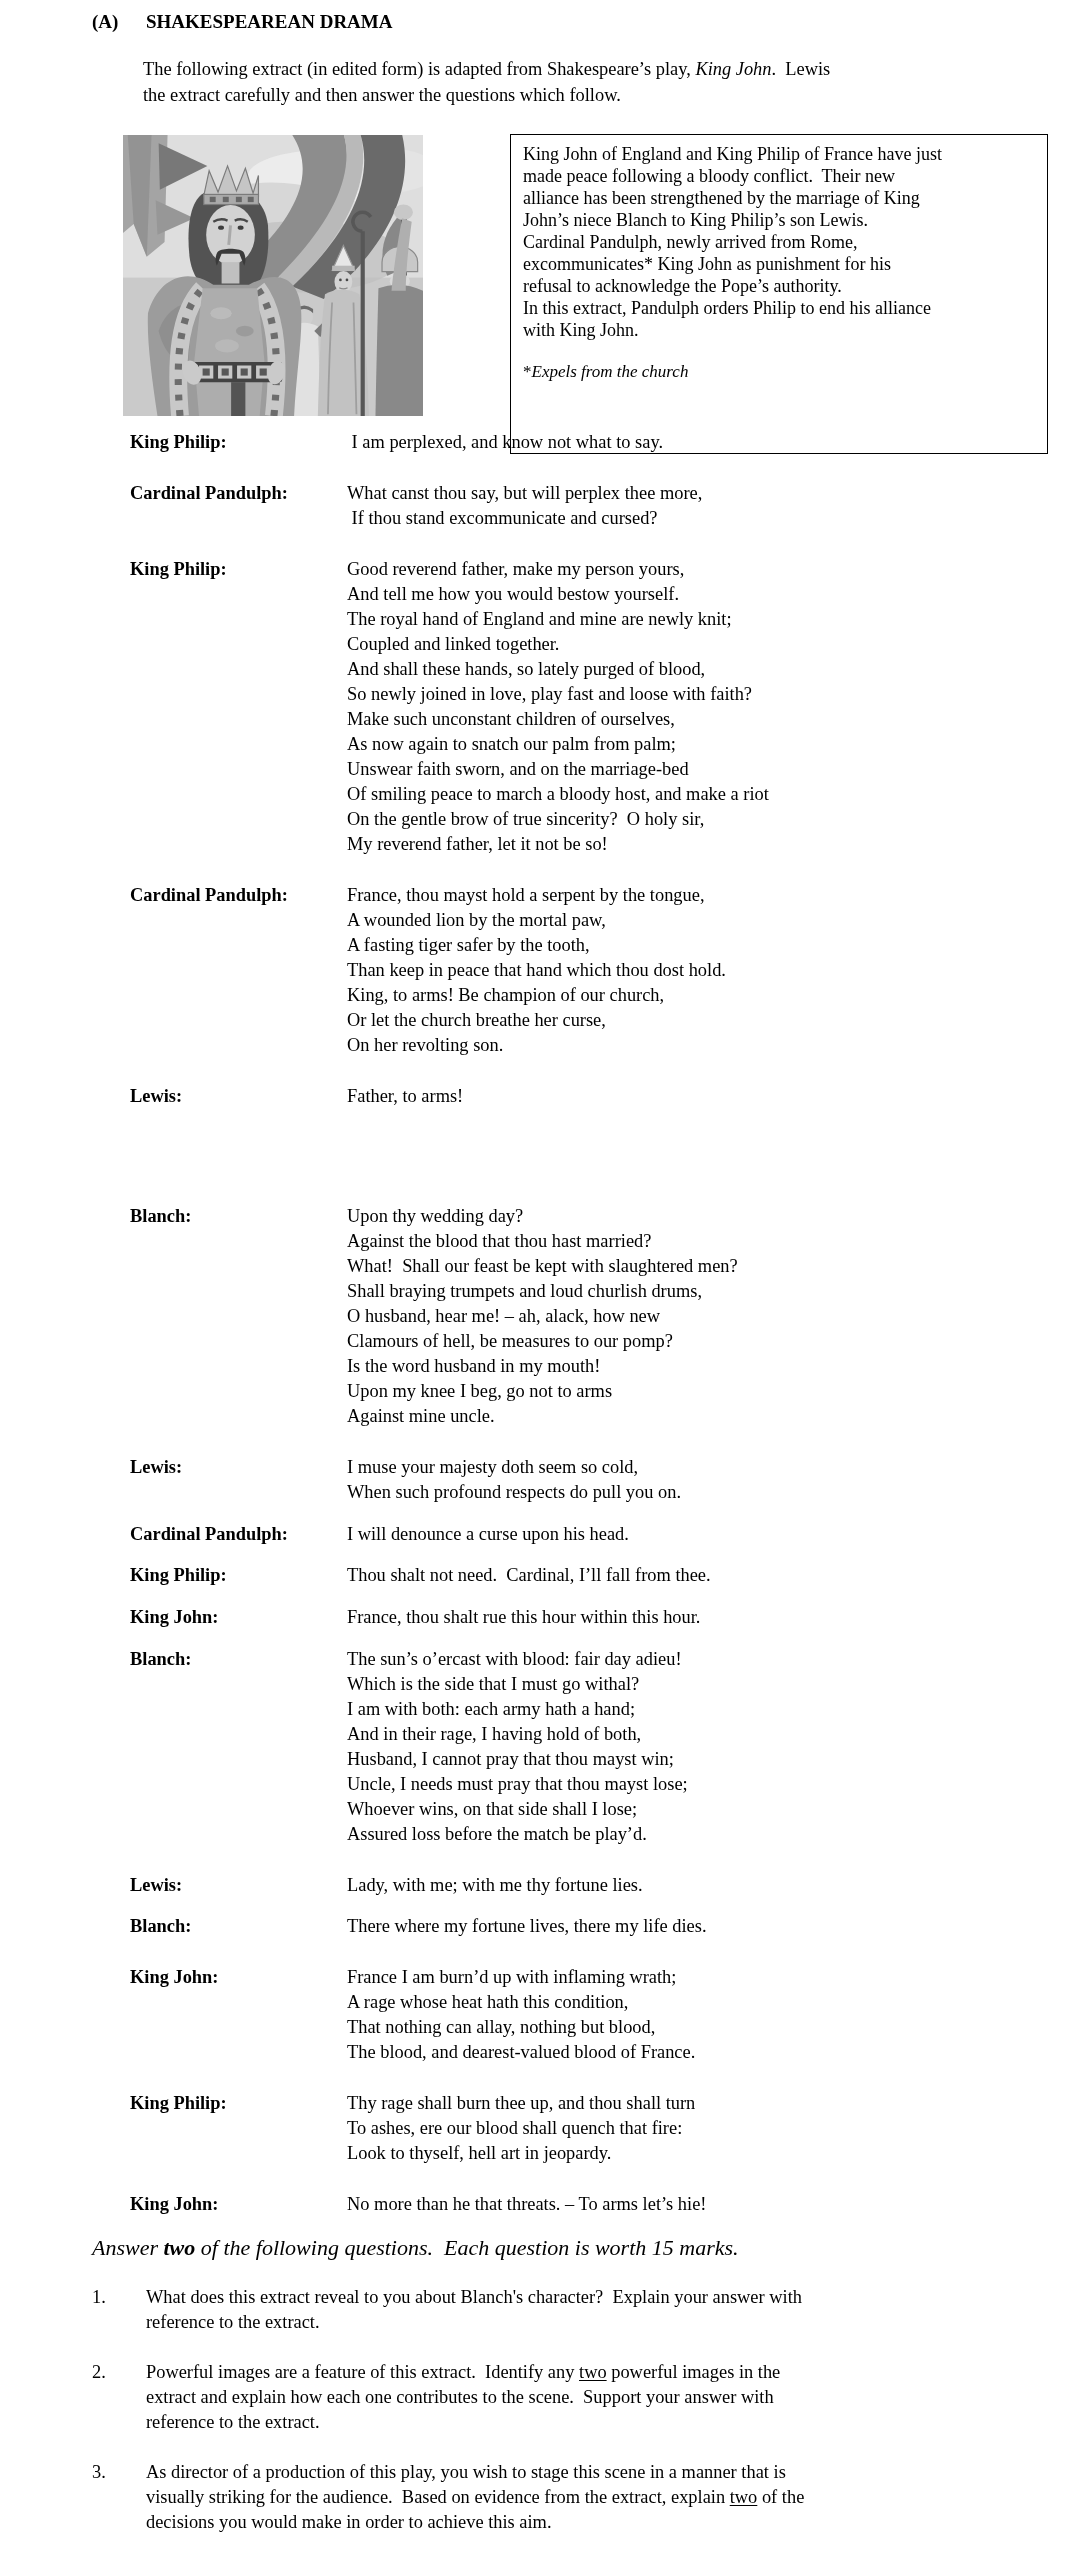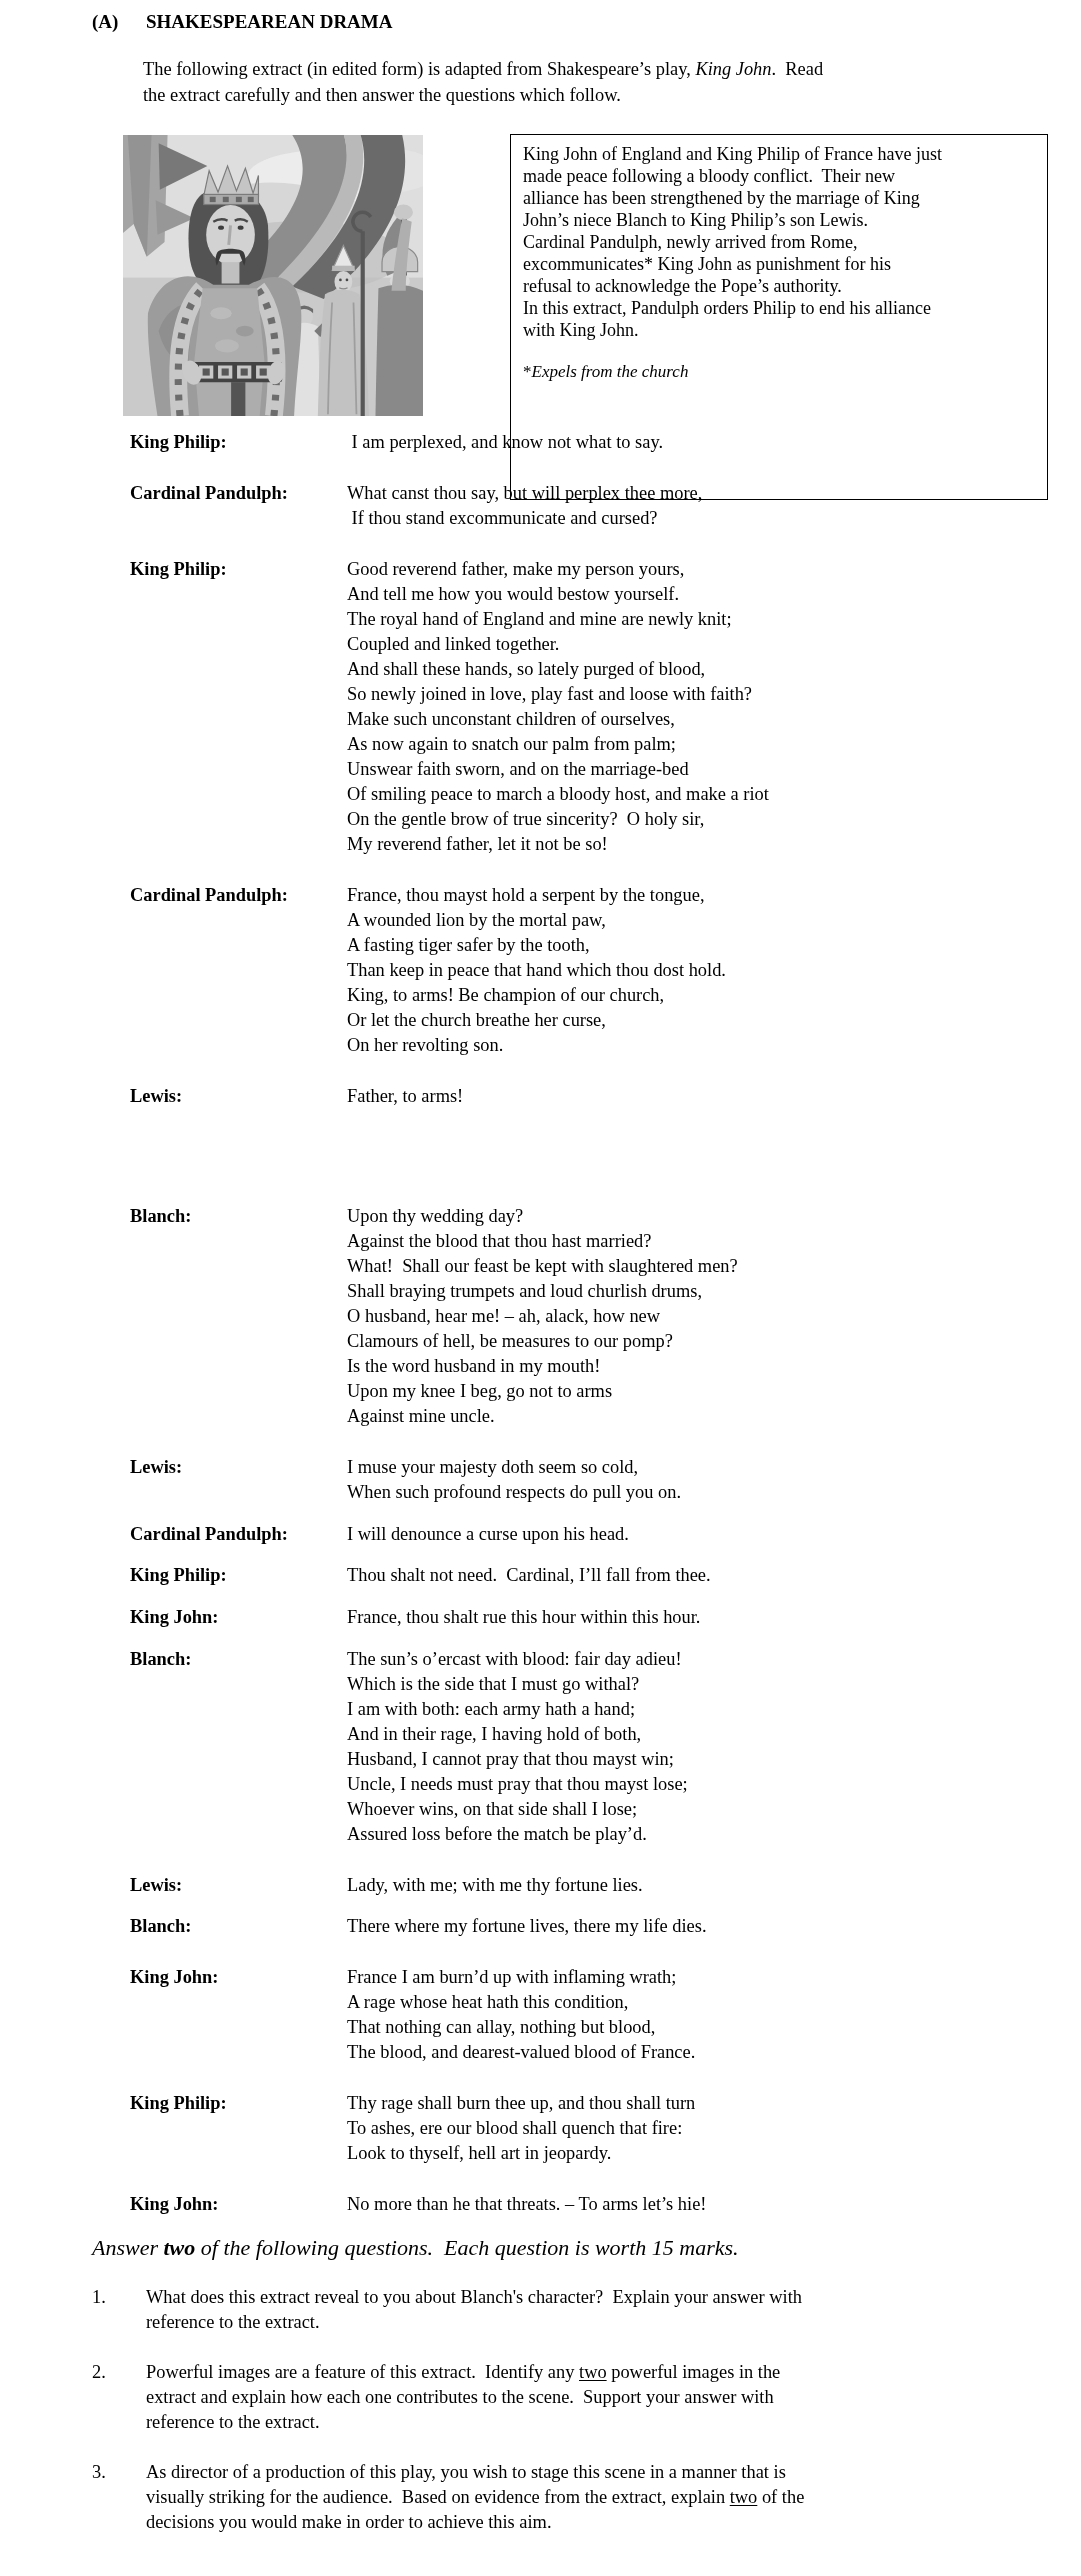--- a/index.html
+++ b/index.html
@@ -9,21 +9,21 @@
   }
   .b{font-weight:bold;}
   .i{font-style:italic;}
   .u{text-decoration:underline;text-underline-offset:2.4px;}
   .header{position:absolute;left:92px;top:10.7px;display:flex;font-weight:bold;font-size:19px;}
   .hlabel{width:54px;flex:none;}
   .intro{position:absolute;left:143px;top:56px;width:827px;font-size:18.4px;line-height:26px;}
   .intro-line{white-space:pre-wrap;}
   .illustration{position:absolute;left:123px;top:135px;width:300px;height:281px;}
   .context-box{
-    position:absolute;left:510px;top:134px;width:538px;height:366px;
+    position:absolute;left:510px;top:134px;width:538px;height:320px;
     border:1.8px solid #000;box-sizing:border-box;padding:7.7px 12px;
     font-size:18px;line-height:22px;
   }
   .context-line{white-space:pre-wrap;}
   .footnote{margin-top:20px;font-size:17px;white-space:pre-wrap;}
   .dialogue{position:absolute;left:92px;top:404px;width:934px;font-size:18.4px;}
   .turn{display:flex;margin-top:26px;}
   .turn.g-small{margin-top:16.7px;}
   .turn.g-large{margin-top:95px;}
   .speaker{width:217px;flex:none;font-weight:bold;line-height:25px;margin-left:38px;}
@@ -39,21 +39,21 @@
 <body>
 
 <div class="page">
 
   <div class="header">
     <span class="hlabel">(A)</span>
     <span class="htitle">SHAKESPEAREAN DRAMA</span>
   </div>
 
   <div class="intro" id="intro">
-      <div class="intro-line"><span>The following extract (in edited form) is adapted from Shakespeare’s play, </span><span class="i">King John</span><span>.  Read</span></div>
+      <div class="intro-line"><span>The following extract (in edited form) is adapted from Shakespeare’s play, </span><span class="i">King John</span><span>.  Lewis</span></div>
       <div class="intro-line"><span>the extract carefully and then answer the questions which follow.</span></div>
     </div>
 
   <svg class="illustration" viewBox="0 0 505 473" xmlns="http://www.w3.org/2000/svg">
     <rect width="505" height="473" fill="#cfcfcf"></rect>
     <rect width="505" height="240" fill="#e3e3e3"></rect>
     <ellipse cx="340" cy="70" rx="130" ry="45" fill="#f2f2f2" opacity="0.9"></ellipse>
     <ellipse cx="250" cy="120" rx="110" ry="40" fill="#dcdcdc"></ellipse>
     <ellipse cx="440" cy="60" rx="90" ry="38" fill="#e9e9e9"></ellipse>
     <ellipse cx="300" cy="205" rx="170" ry="60" fill="#c2c2c2" opacity="0.7"></ellipse>

